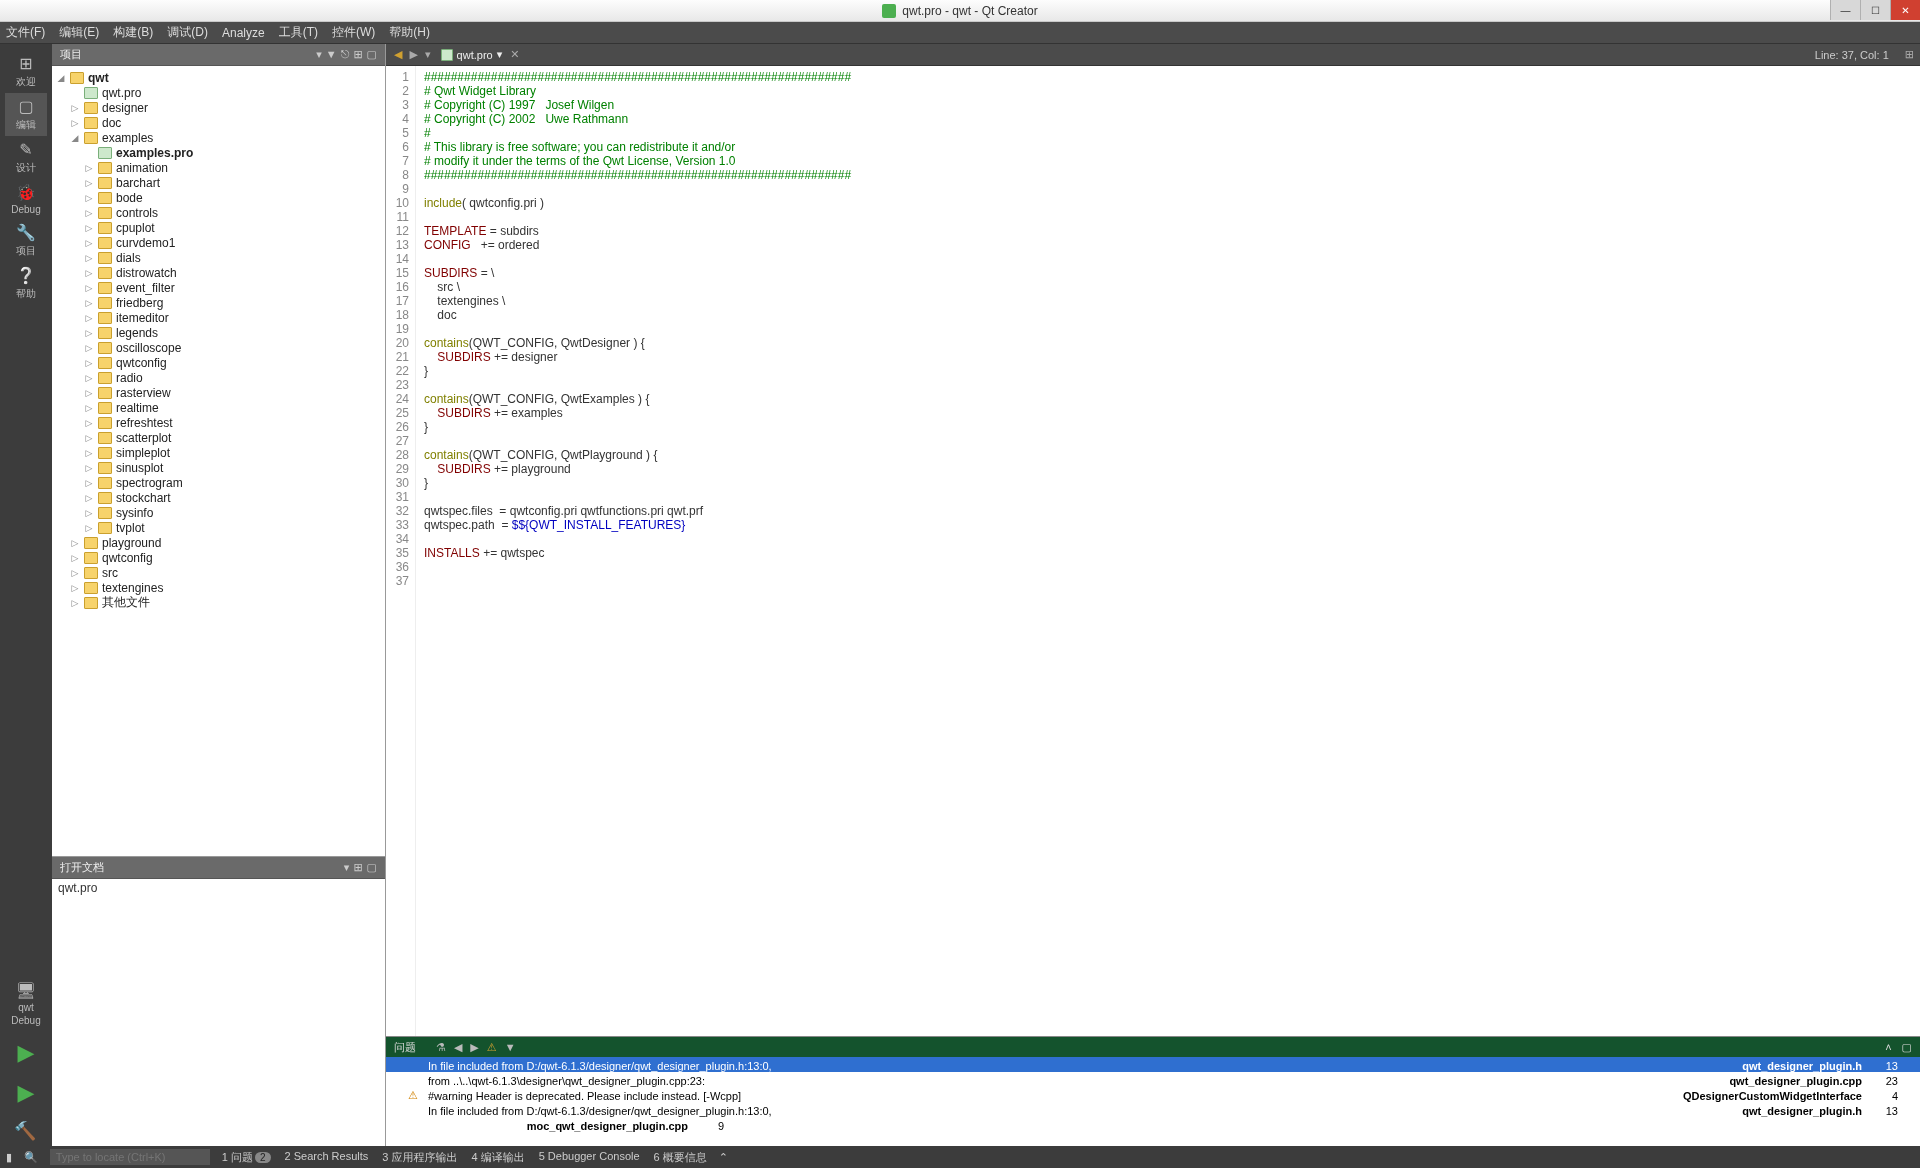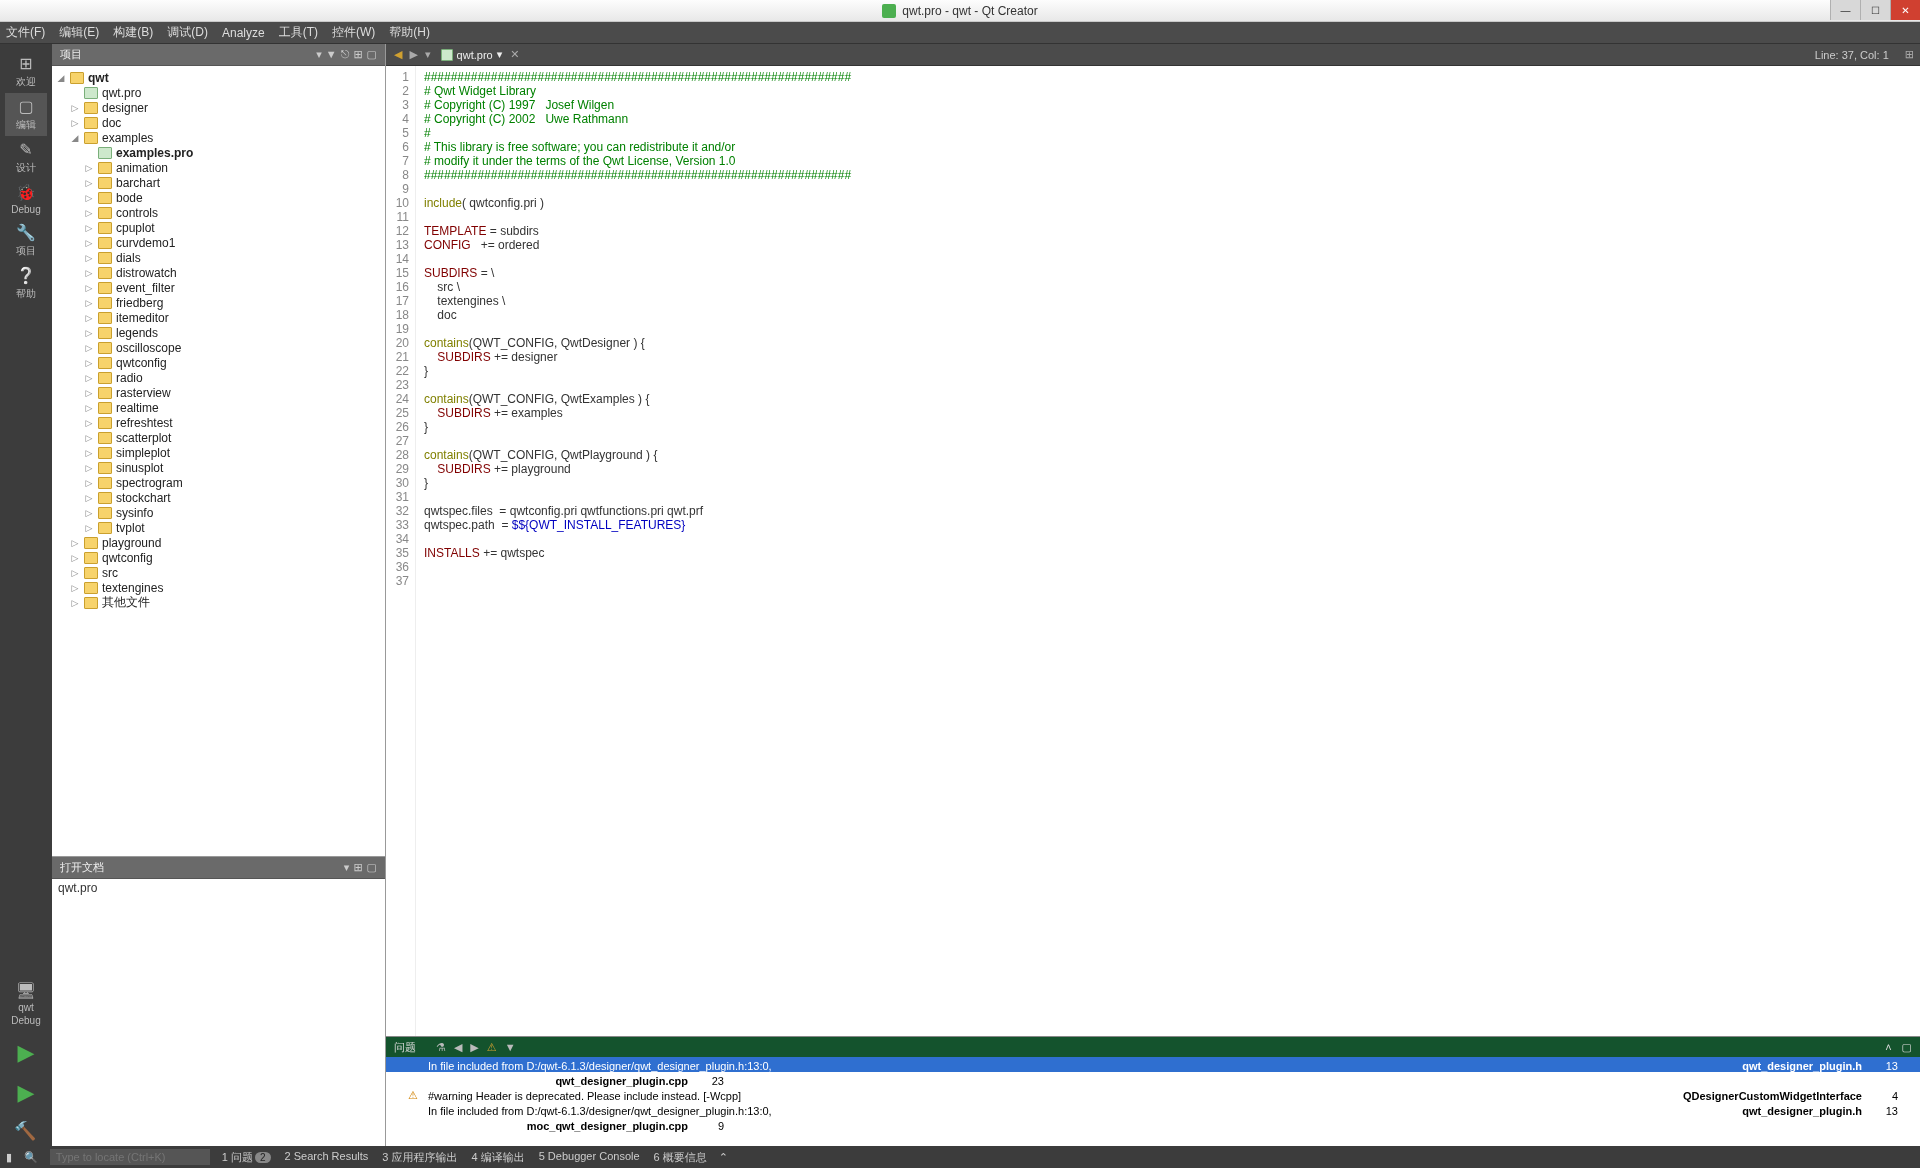--- a/index.html
+++ b/index.html
@@ -275,20 +275,21 @@
       </div>
       <div class="rows" id="issues-rows">
           <div class="row sel">
             <span class="warn"></span>
             <span class="msg">In file included from D:/qwt-6.1.3/designer/qwt_designer_plugin.h:13:0,</span>
             <span class="file">qwt_designer_plugin.h</span>
             <span class="ln">13</span>
           </div>
           <div class="row">
             <span class="warn"></span>
+            <span class="msg">from ..\..\qwt-6.1.3\designer\qwt_designer_plugin.cpp:23:</span>
             <span class="file">qwt_designer_plugin.cpp</span>
             <span class="ln">23</span>
           </div>
           <div class="row">
             <span class="warn">⚠</span>
             <span class="msg">#warning Header <qtdesigner qdesignercustomwidgetinterface=""> is deprecated. Please include <qtuiplugin qdesignercustomwidgetinterface=""> instead. [-Wcpp]</qtuiplugin></qtdesigner></span>
             <span class="file">QDesignerCustomWidgetInterface</span>
             <span class="ln">4</span>
           </div>
           <div class="row">

